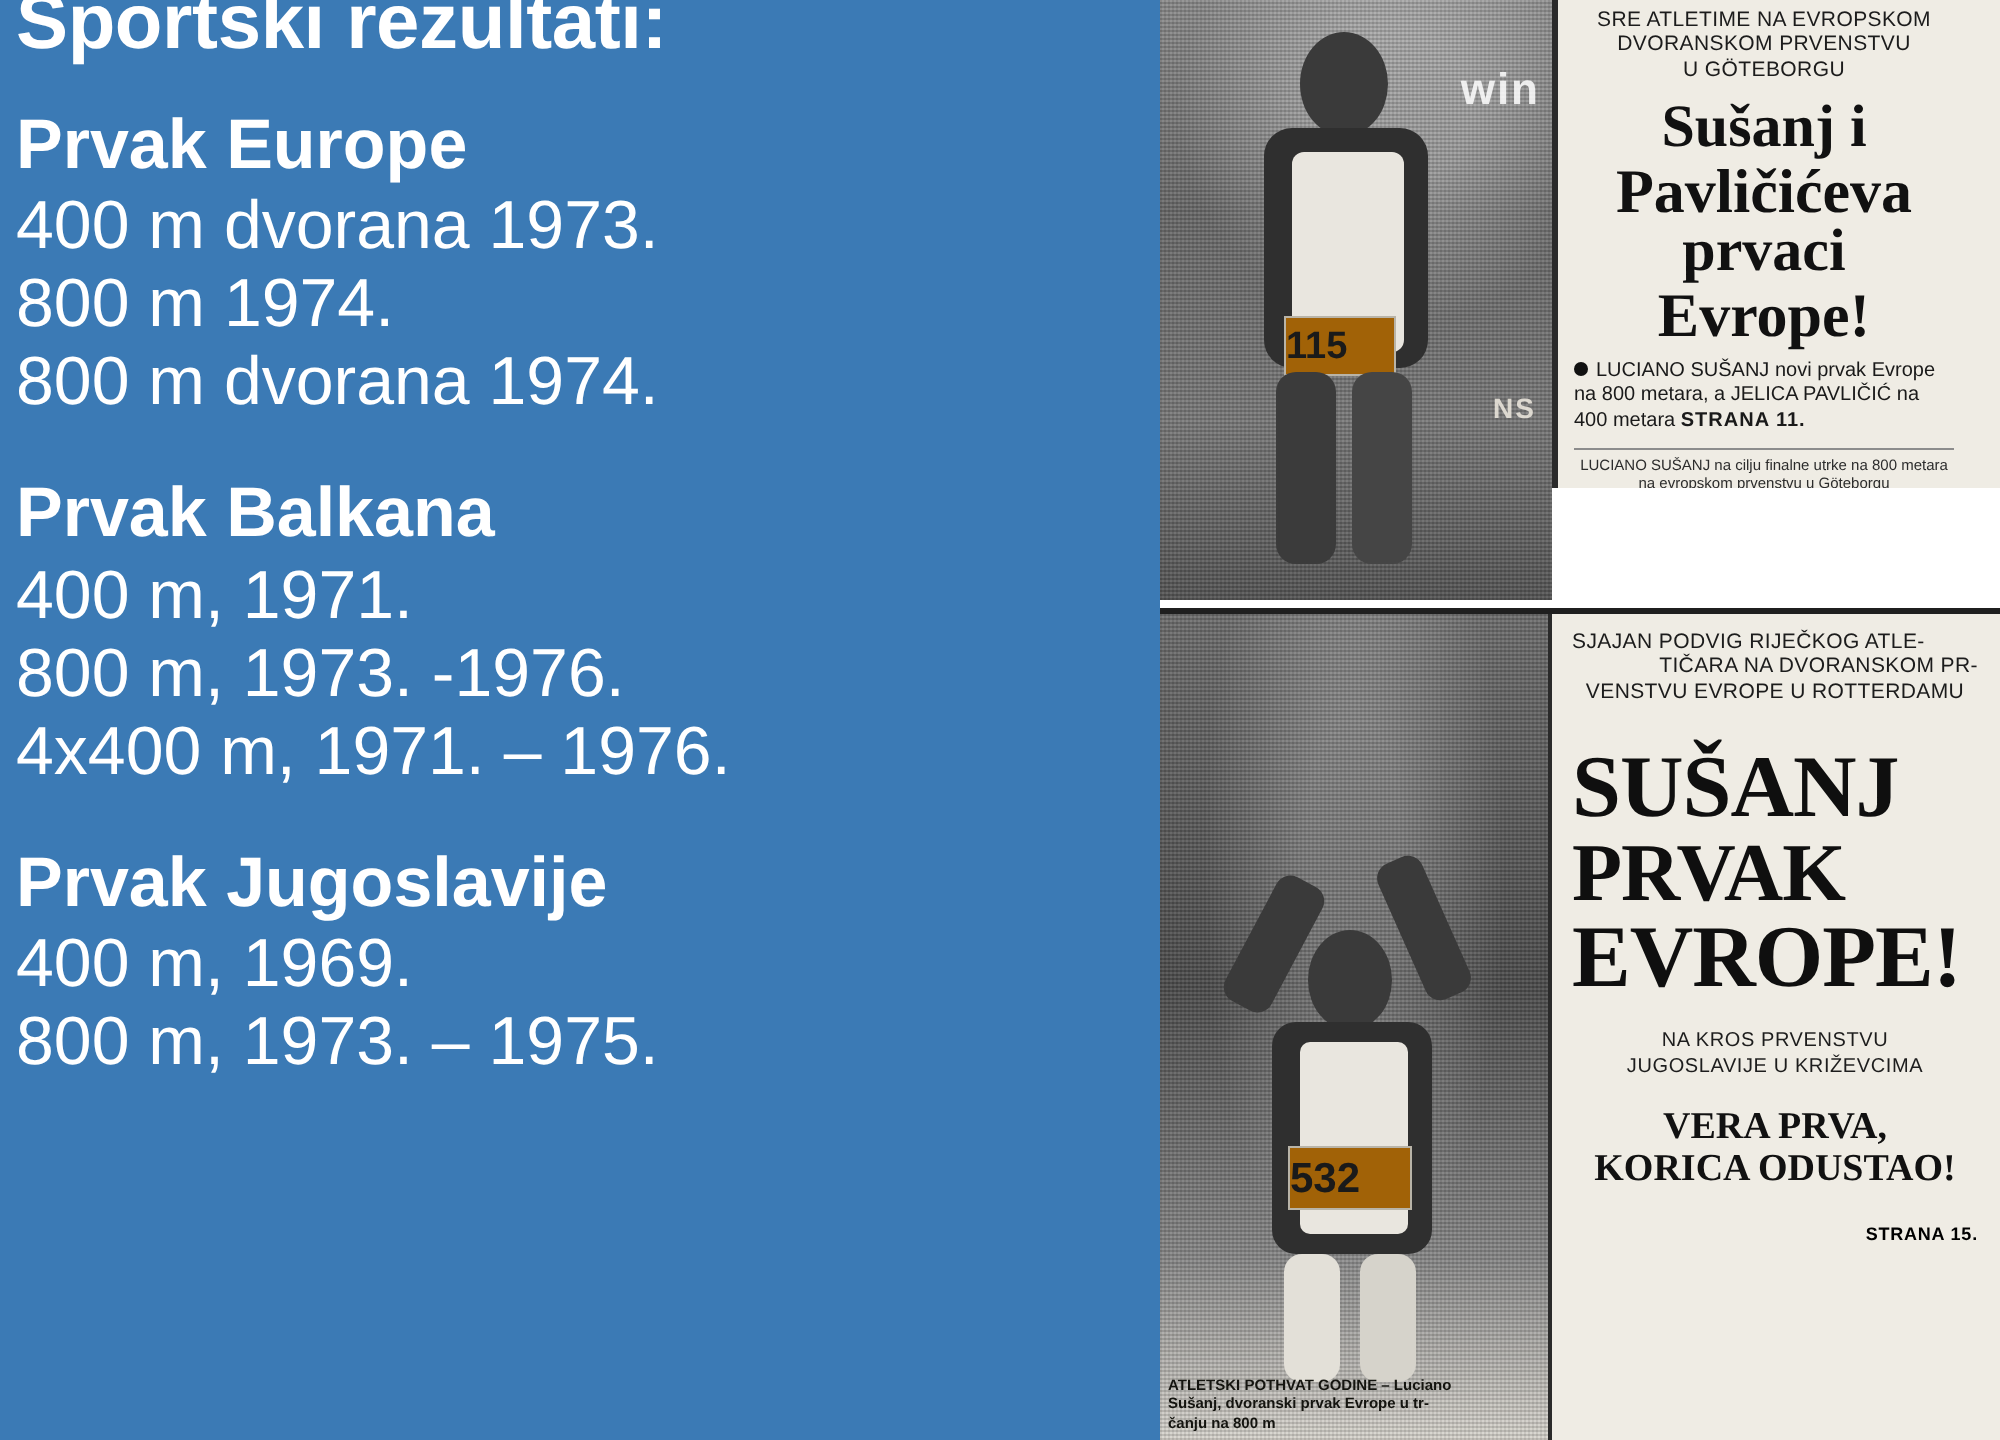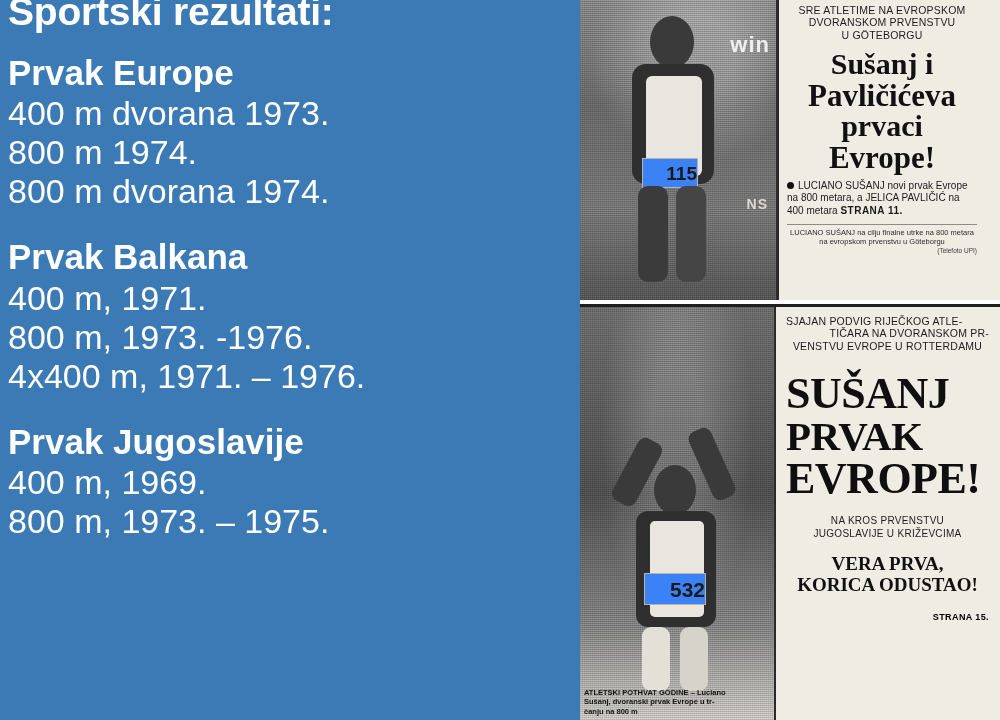--- a/index.html
+++ b/index.html
@@ -89,37 +89,37 @@
   .runner-torso {
     position: absolute;
     background: #2f2f2f;
   }
   .vest {
     position: absolute;
     background: #e9e6df;
   }
   .bib {
     position: absolute;
-    background: #3b82f6;
+    background: #a16207;
     color: #1a1a1a;
     font-weight: bold;
-    text-align: right;
+    text-align: left;
     border: 1px solid #b9b4a8;
     font-family: "Liberation Sans", sans-serif;
   }
   .bg-banner {
     position: absolute;
     color: #ffffff;
     font-weight: bold;
     opacity: .85;
     letter-spacing: 1px;
   }
   .news-top {
     position: relative;
-    width: 224px; height: 300px;
+    width: 224px; height: 244px;
     background: #efece4;
     border-left: 3px solid #2a2a2a;
     padding: 4px 23px 0 8px;
     overflow: hidden;
   }
   .kicker {
     font-family: "Liberation Sans", sans-serif;
     font-size: 10.5px;
     line-height: 1.18;
     color: #1c1c1c;

